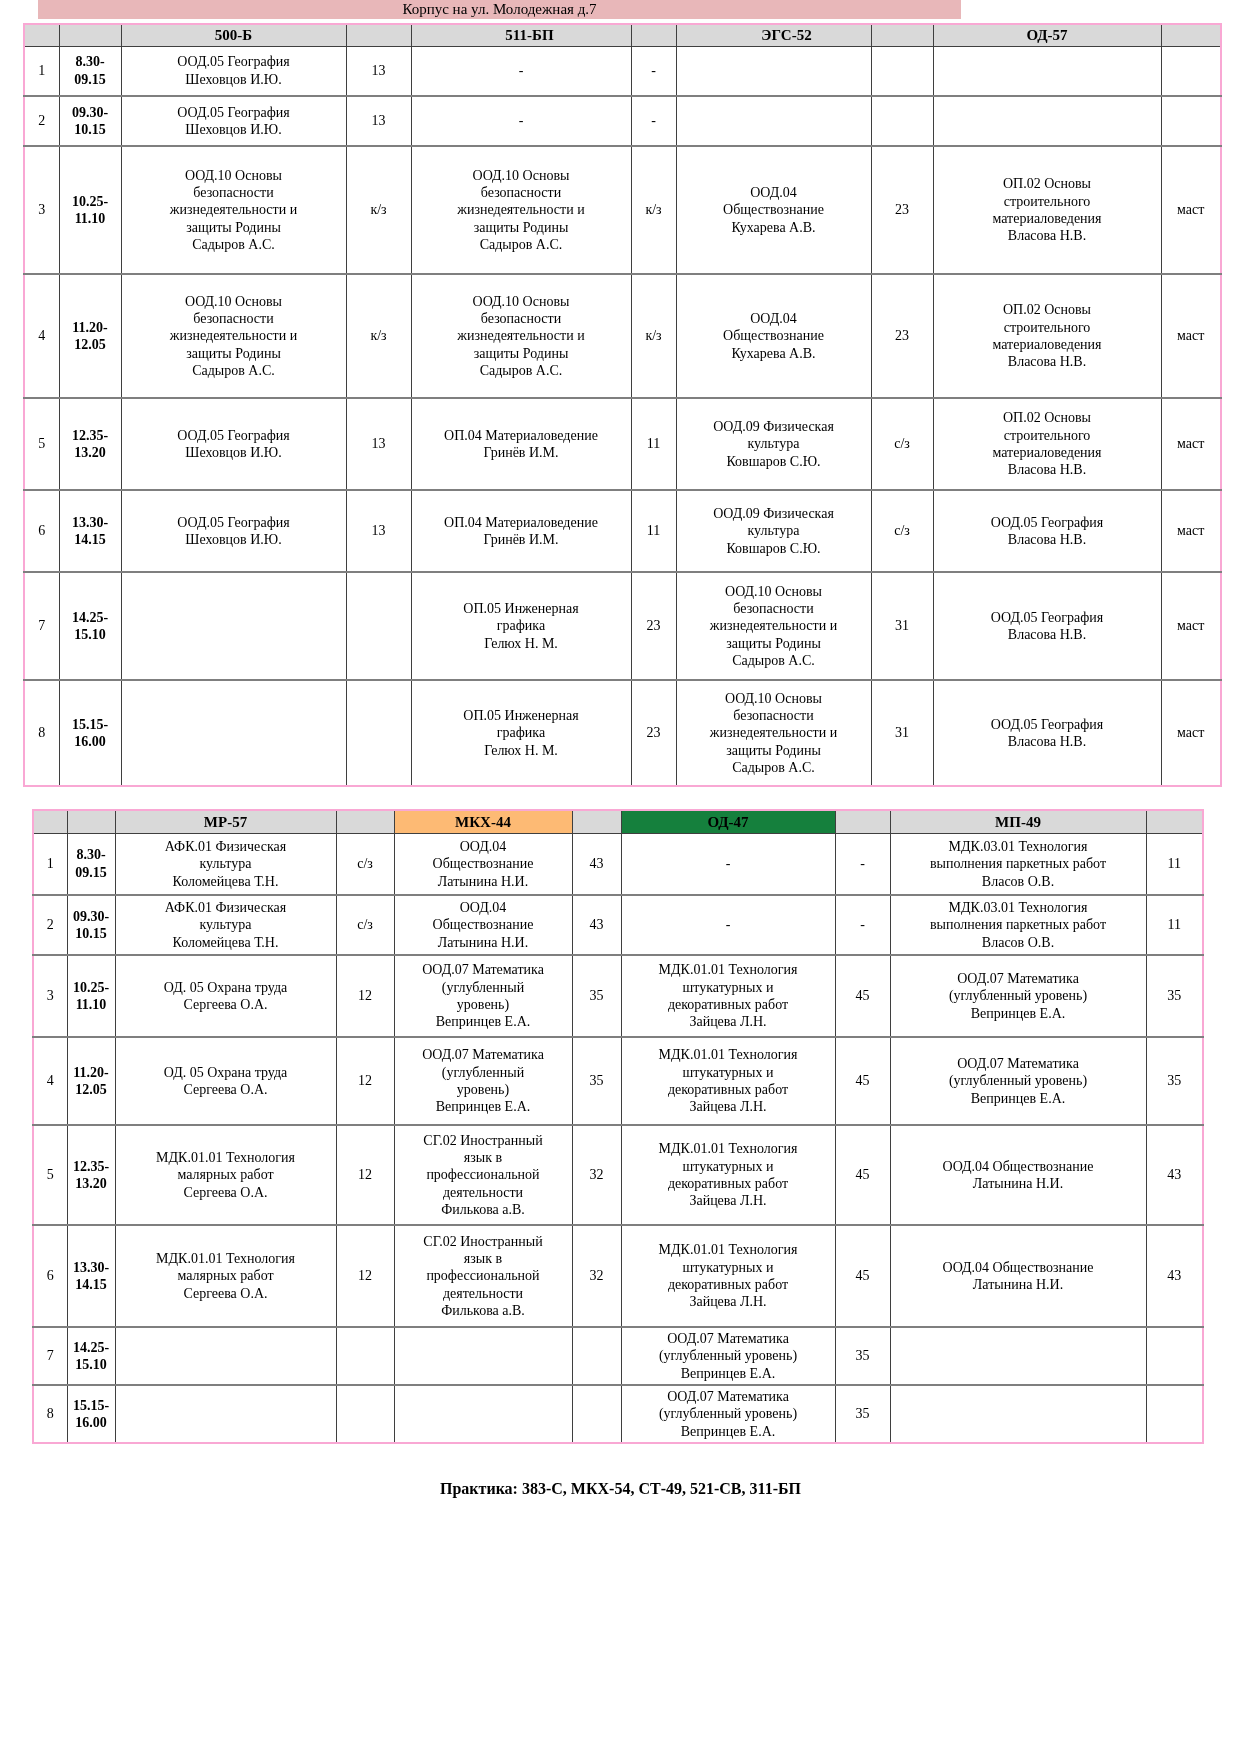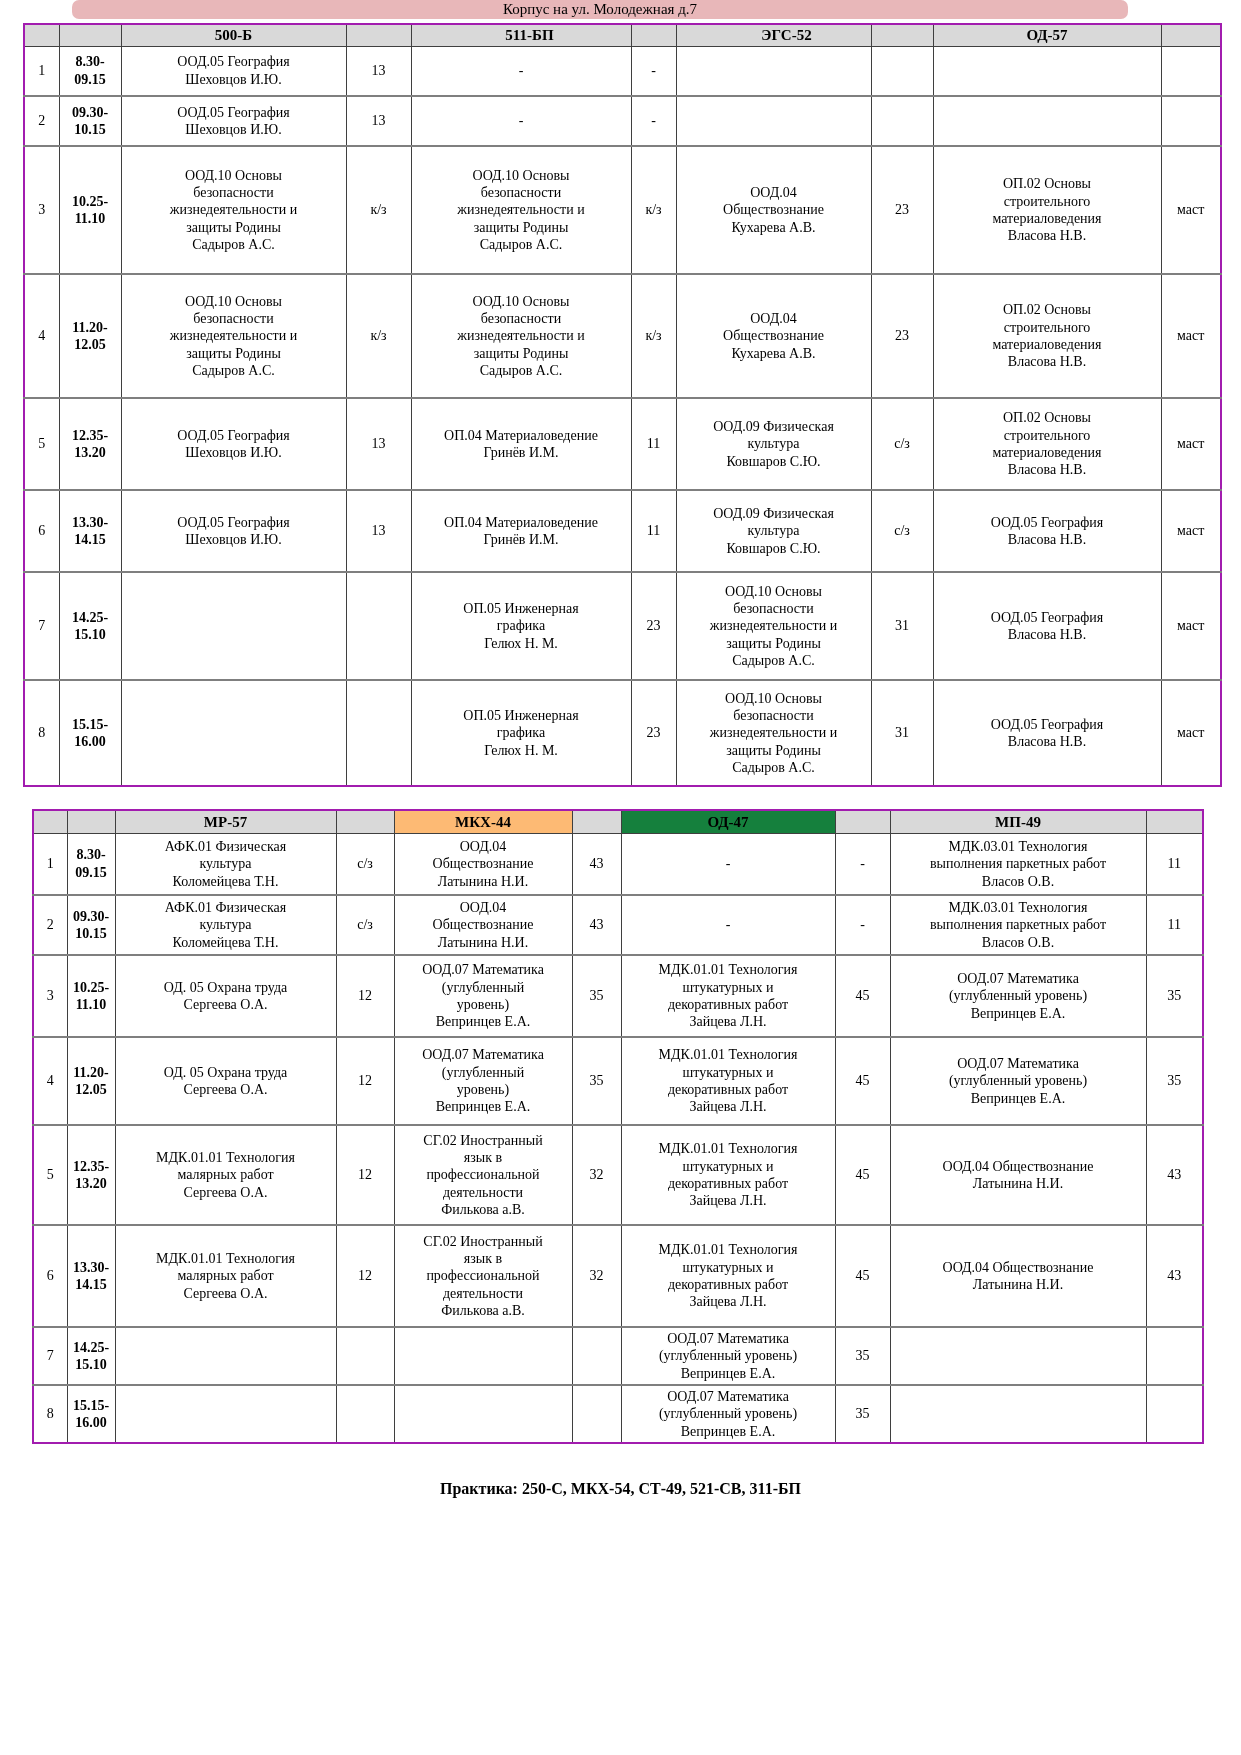--- a/index.html
+++ b/index.html
@@ -12,33 +12,32 @@
     overflow:hidden;
   }
   .title {
     text-align:center;
     font-weight:bold;
     font-size:17px;
     margin:13px 0 6px 0;
     letter-spacing:0.2px;
   }
   .banner {
-    margin-left:72px;
-    width:1056px;
+    margin-left:38px;
+    width:923px;
     height:19px;
     line-height:19px;
     background:#E8B7B9;
     text-align:center;
     font-size:15px;
-    border-radius:7px;
   }
   table.sched {
     border-collapse:collapse;
     table-layout:fixed;
-    border:2px solid #a21caf;
+    border:2px solid #f9a8d4;
   }
   #table-0 { margin-left:23px; width:1197px; margin-top:4px; }
   #table-1 { margin-left:32px; width:1170px; margin-top:22px; }
   .sched th, .sched td {
     border:1px solid #3f3f3f;
     padding:1px 2px;
     text-align:center;
     vertical-align:middle;
     font-size:14px;
     line-height:1.24;
@@ -435,14 +434,14 @@
           <td class="room"></td>
           <td class="subj">ООД.07 Математика
 (углубленный уровень)
 Вепринцев Е.А.</td>
           <td class="room">35</td>
           <td class="subj"></td>
           <td class="room"></td>
         </tr>
       </tbody>
     </table>
-  <div class="practice">Практика: 250-С, МКХ-54, СТ-49, 521-СВ, 311-БП</div>
+  <div class="practice">Практика: 383-С, МКХ-54, СТ-49, 521-СВ, 311-БП</div>
 </div>
 
 </body></html>

